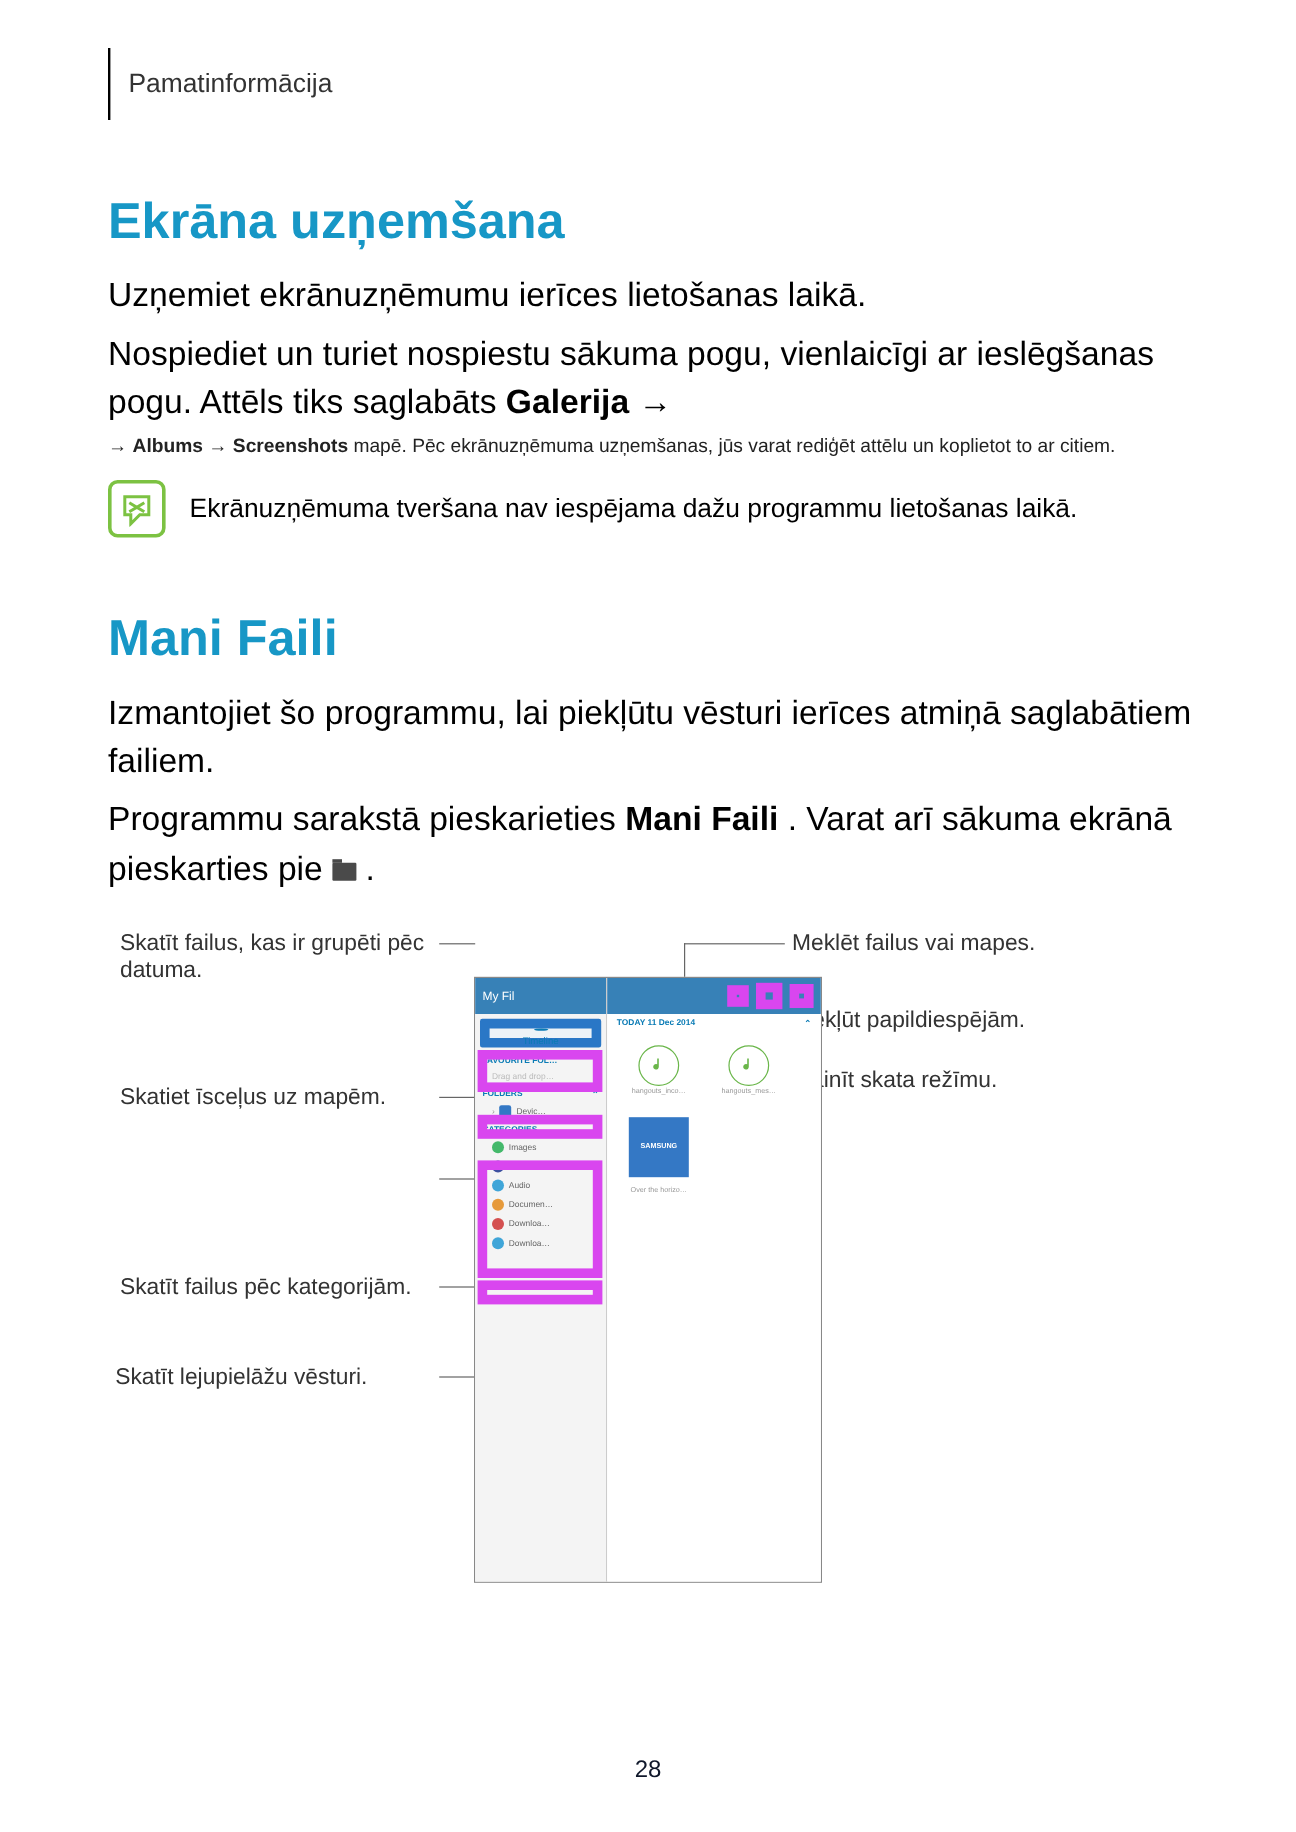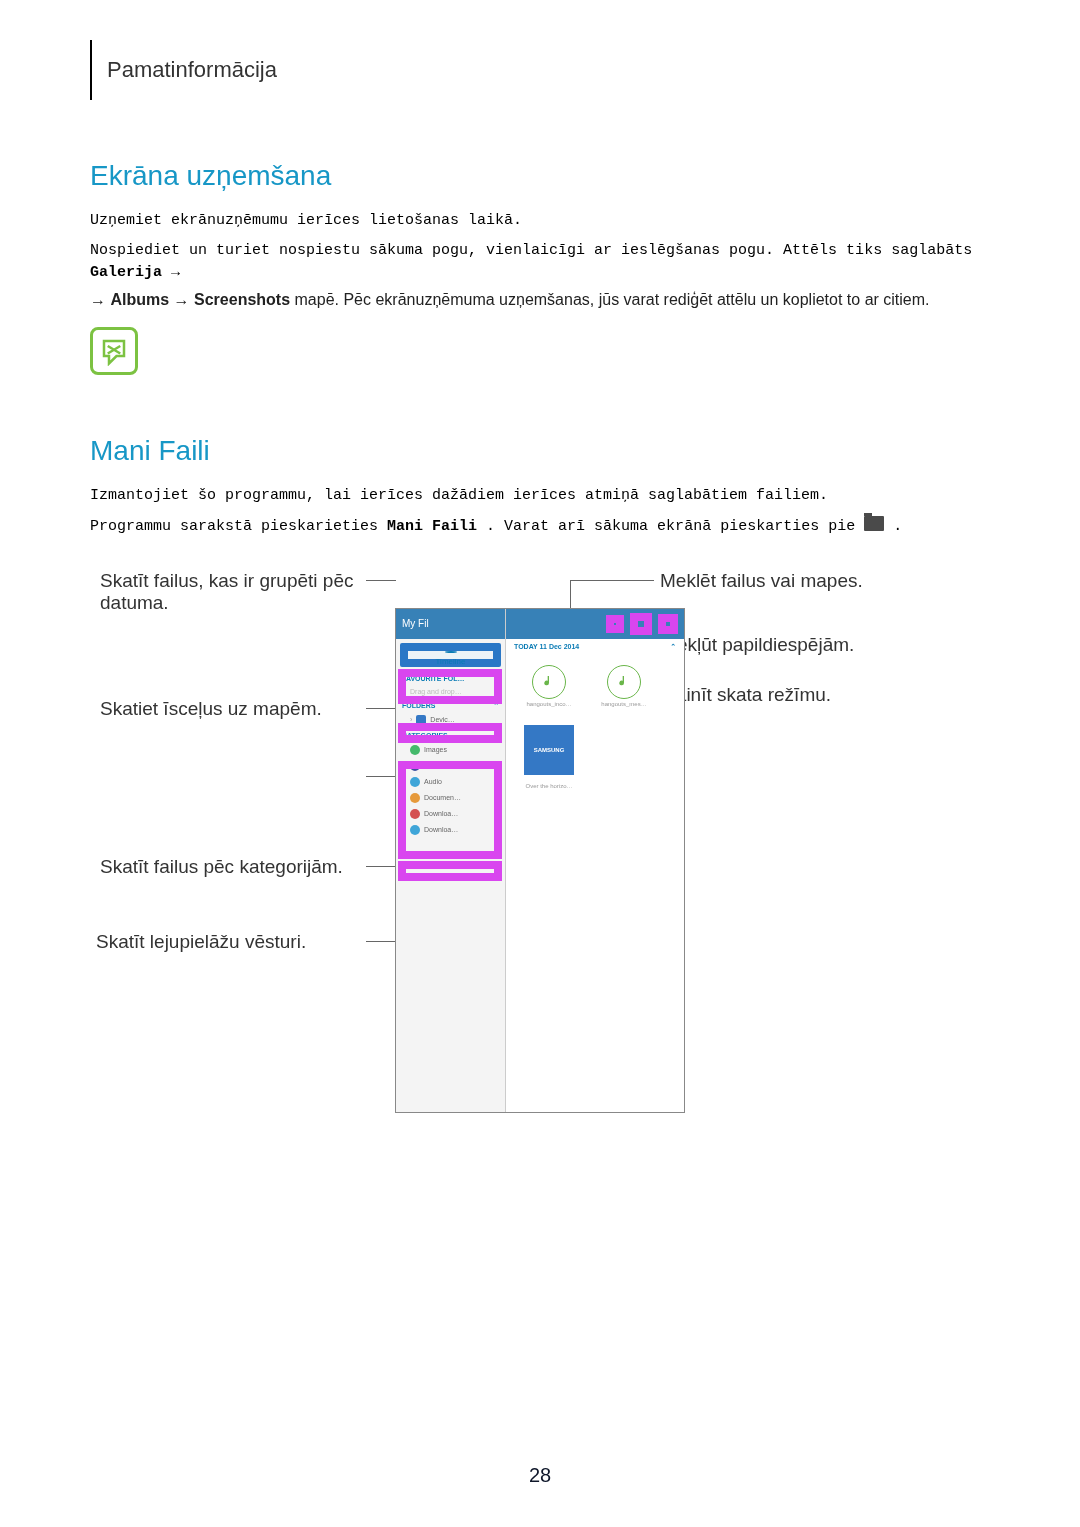--- a/index.html
+++ b/index.html
@@ -17,30 +17,29 @@
     padding-left: 15px;
     height: 60px;
     display: flex;
     align-items: center;
     margin-bottom: 60px;
     text-align: center;
   }
   .header-text { font-size: 22px; color: #333; }
   h1 {
     color: #1797c6;
+    font-size: 42px;
+    font-weight: 700;
+    margin-bottom: 18px;
+  }
+  .body-text {
     font-size: 28px;
-    font-weight: 400;
-    margin-bottom: 18px;
-  }
-  .body-text {
-    font-size: 15px;
     line-height: 1.45;
     color: #000;
     margin-bottom: 8px;
-    font-family: Liberation Mono, monospace;
   }
   .menu-icon {
     display: inline-block;
     width: 18px;
     height: 14px;
     position: relative;
     top: 1px;
   }
   .folder-icon-inline {
     display: inline-block;
@@ -241,24 +240,25 @@
   <span> mapē. Pēc ekrānuzņēmuma uzņemšanas, jūs varat rediģēt attēlu un koplietot to ar citiem.</span>
 <p></p>
 
 <div class="note-box">
   <div class="note-icon">
     <svg viewBox="0 0 24 24" fill="none" stroke="#7cc242" stroke-width="2">
       <path d="M4 16 L4 4 L20 4 L20 16 L14 16 L8 22 L8 16 Z"></path>
       <path d="M7 8 L17 14 M7 14 L17 8" stroke="#7cc242"></path>
     </svg>
   </div>
+  <div class="note-text">Ekrānuzņēmuma tveršana nav iespējama dažu programmu lietošanas laikā.</div>
 </div>
 
 <h1>Mani Faili</h1>
-<p class="body-text">Izmantojiet šo programmu, lai ierīces dažādiem ierīces atmiņā saglabātiem failiem.</p>
+<p class="body-text">Izmantojiet šo programmu, lai piekļūtu vēsturi ierīces atmiņā saglabātiem failiem.</p>
 <p class="body-text">
   <span>Programmu sarakstā pieskarieties </span>
   <b>Mani Faili</b>
   <span>. Varat arī sākuma ekrānā pieskarties pie </span>
   <span class="folder-icon-inline"></span>
   <span>.</span>
 </p>
 
 <div class="diagram-wrap">
 

